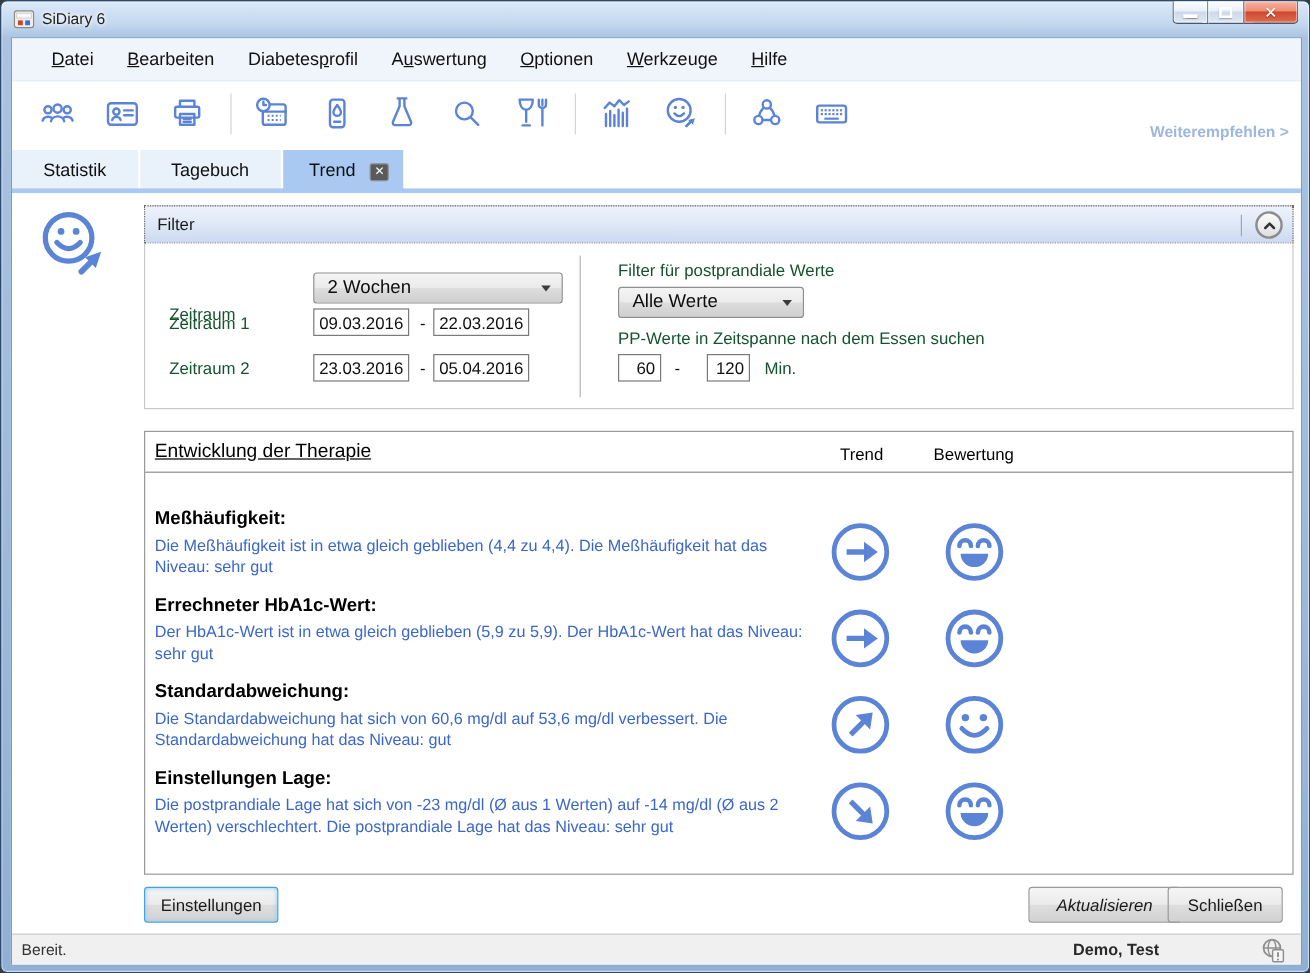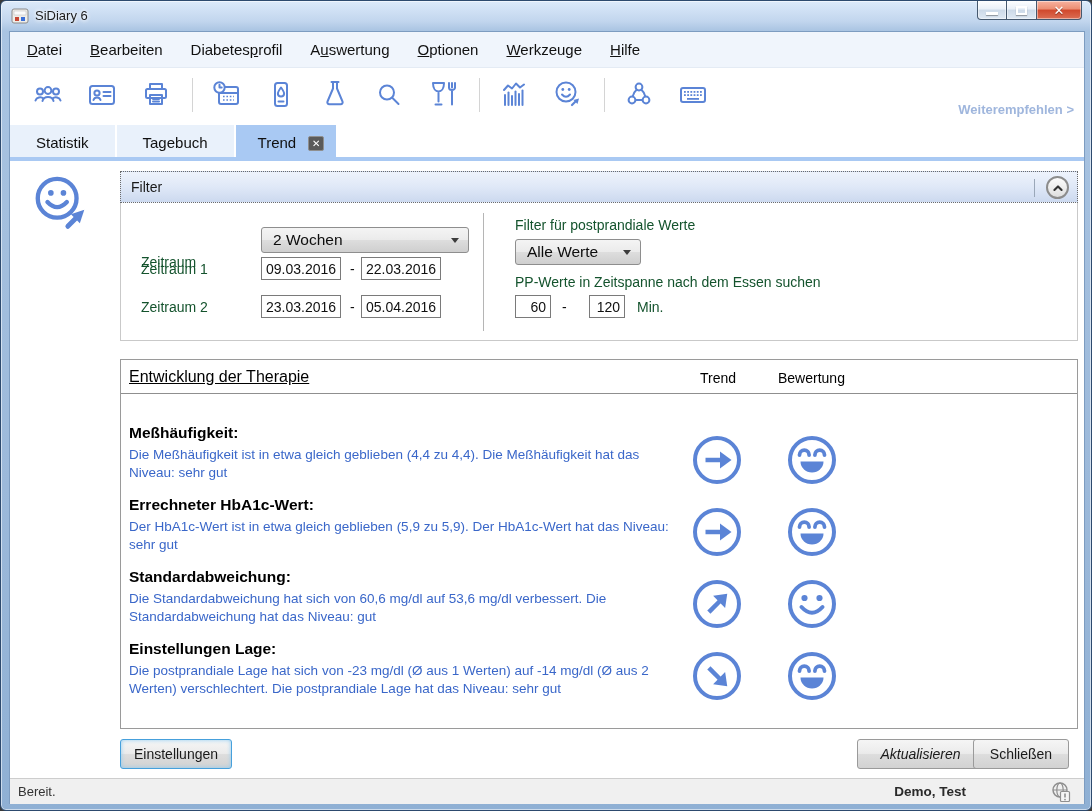--- a/index.html
+++ b/index.html
@@ -19,21 +19,21 @@
   .wc{ height:19px; border:1px solid #45586e; border-top:none; display:flex; align-items:center; justify-content:center; cursor:default; box-shadow:inset 0 0 0 1px rgba(255,255,255,.45); }
   .wc.min{ width:30px; border-radius:0 0 0 4px; background:linear-gradient(180deg,#fdfeff 0%,#e9f0f8 45%,#ccd9e8 50%,#dfe9f4 100%); }
   .wc.max{ width:29px; border-left:none; border-right:none; background:linear-gradient(180deg,#fdfeff 0%,#e9f0f8 45%,#ccd9e8 50%,#dfe9f4 100%); }
   .wc.close{ width:46px; border-radius:0 0 4px 0; background:linear-gradient(180deg,#f7b3a0 0%,#ec8d72 45%,#d0482c 50%,#dc6e54 100%); }
   .glyph-min{ width:12px; height:3px; background:#fff; box-shadow:0 1px 1px rgba(0,0,0,.35); margin-top:6px; }
   .glyph-max{ width:11px; height:9px; border:2px solid #fff; box-shadow:0 1px 1px rgba(0,0,0,.3); background:transparent; }
   .glyph-close{ color:#fff; font-size:13px; font-weight:bold; text-shadow:0 1px 1px rgba(0,0,0,.4); line-height:1; }
   
   .client{ position:absolute; left:8px; top:30px; width:1076px; height:773px; background:#fff; border:1px solid #7d9cc0; }
   
-  .menubar{ height:36px; background:#f0f5fc; display:flex; align-items:center; padding-left:3px; border-bottom:1px solid #e4ebf4; }
+  .menubar{ height:36px; background:#f0f5fc; display:flex; align-items:center; padding-left:19px; border-bottom:1px solid #e4ebf4; }
   .menu-item{ font-size:15px; color:#111; padding:0 14px; cursor:default; }
   .menu-item u{ text-decoration:underline; }
   
   .toolbar{ position:relative; height:53px; background:#fff; display:flex; align-items:center; padding-left:18px; }
   .tb-btn{ width:40px; height:40px; border:none; background:transparent; color:#5b84d6; display:flex; align-items:center; justify-content:center; margin-right:14px; cursor:pointer; }
   .tb-sep{ width:1px; height:34px; background:#d4d4d4; margin:0 14px 0 2px; }
   .recommend{ position:absolute; right:10px; bottom:4px; font-size:13px; font-weight:bold; color:#9fb6dd; cursor:pointer; }
   
   .tabstrip{ height:40px; background:#fff; display:flex; align-items:flex-end; position:relative; }
   .tabstrip::after{ content:""; position:absolute; left:0; bottom:0; width:100%; height:4px; background:#a9c9f3; }
@@ -313,21 +313,21 @@
           <input class="ti center" style="left: 240px; top: 54px; width: 80px; height: 23px;" value="22.03.2016">
 
           <span class="f-label" style="left:20px;top:96px;">Zeitraum 2</span>
           <input class="ti center" style="left: 140px; top: 92px; width: 80px; height: 23px;" value="23.03.2016">
           <span class="dash" style="left:229px;top:96px;">-</span>
           <input class="ti center" style="left: 240px; top: 92px; width: 80px; height: 23px;" value="05.04.2016">
 
           <span class="f-divider"></span>
 
           <span class="f-label" style="left:394px;top:14px;">Filter für postprandiale Werte</span>
-          <div class="combo" style="left:394px;top:36px;width:126px;height:26px;">
+          <div class="combo" style="left:394px;top:36px;width:155px;height:26px;">
             <span>Alle Werte</span>
             <span class="combo-arrow"></span>
           </div>
           <span class="f-label" style="left:394px;top:71px;">PP-Werte in Zeitspanne nach dem Essen suchen</span>
           <input class="ti right" style="left: 394px; top: 92px; width: 36px; height: 23px;" value="60">
           <span class="dash" style="left:441px;top:96px;">-</span>
           <input class="ti right" style="left: 468px; top: 92px; width: 36px; height: 23px;" value="120">
           <span class="f-label" style="left:516px;top:96px;">Min.</span>
         </div>
       </div>

